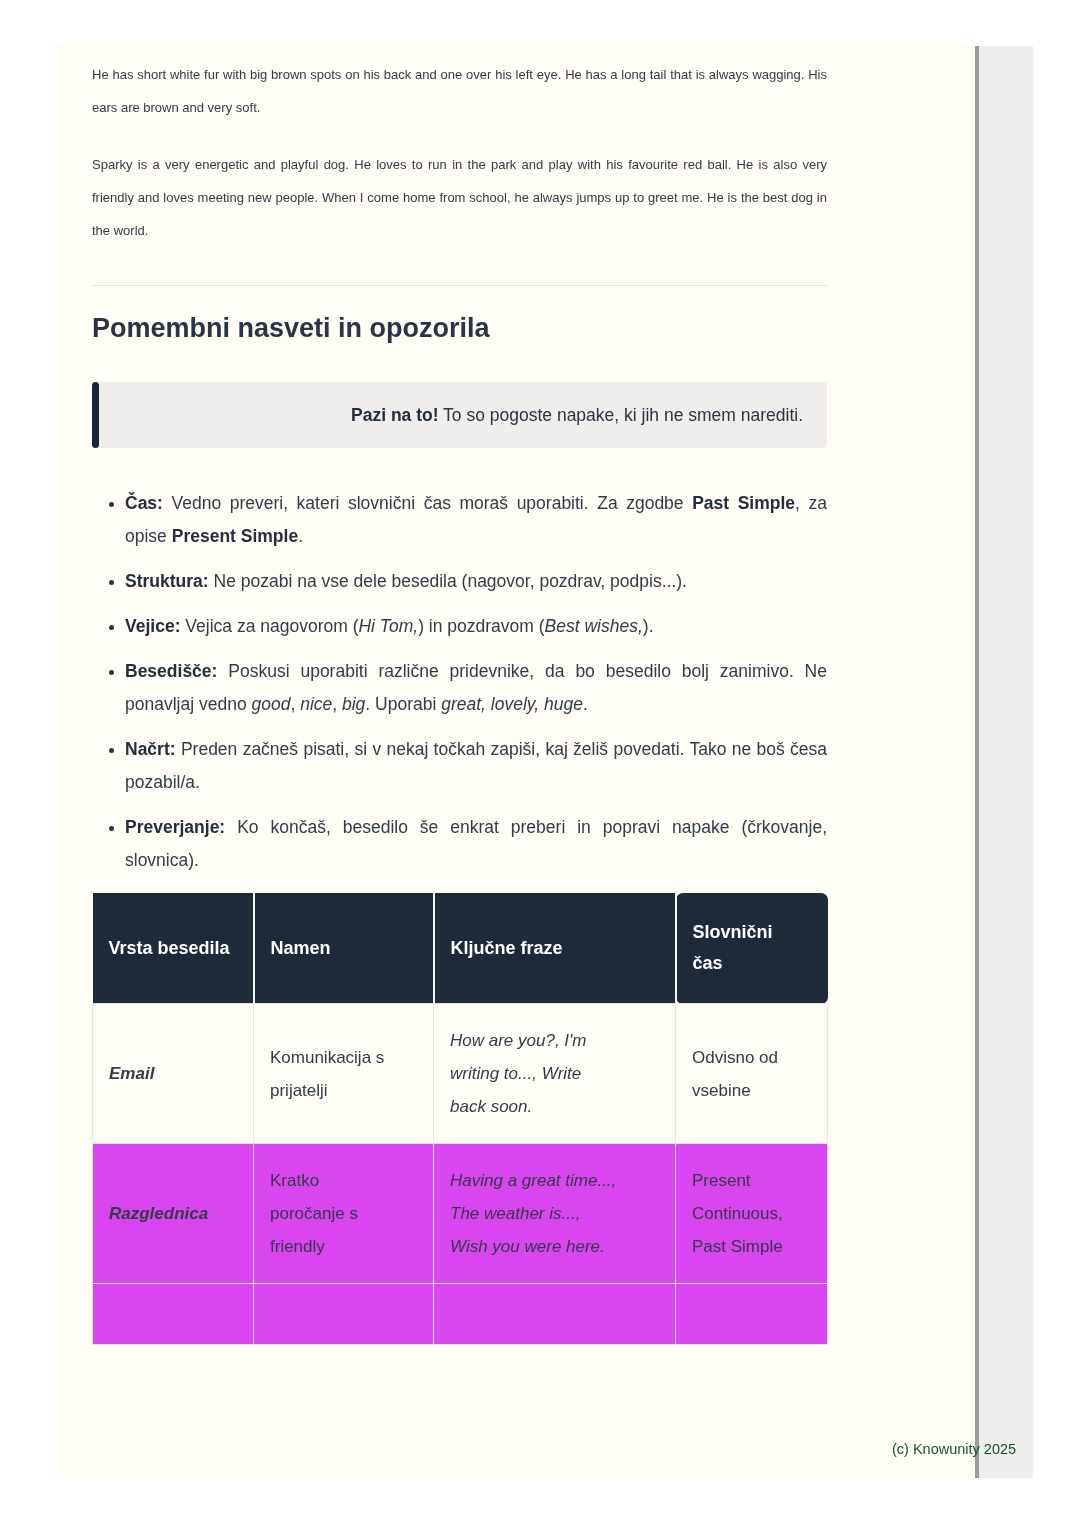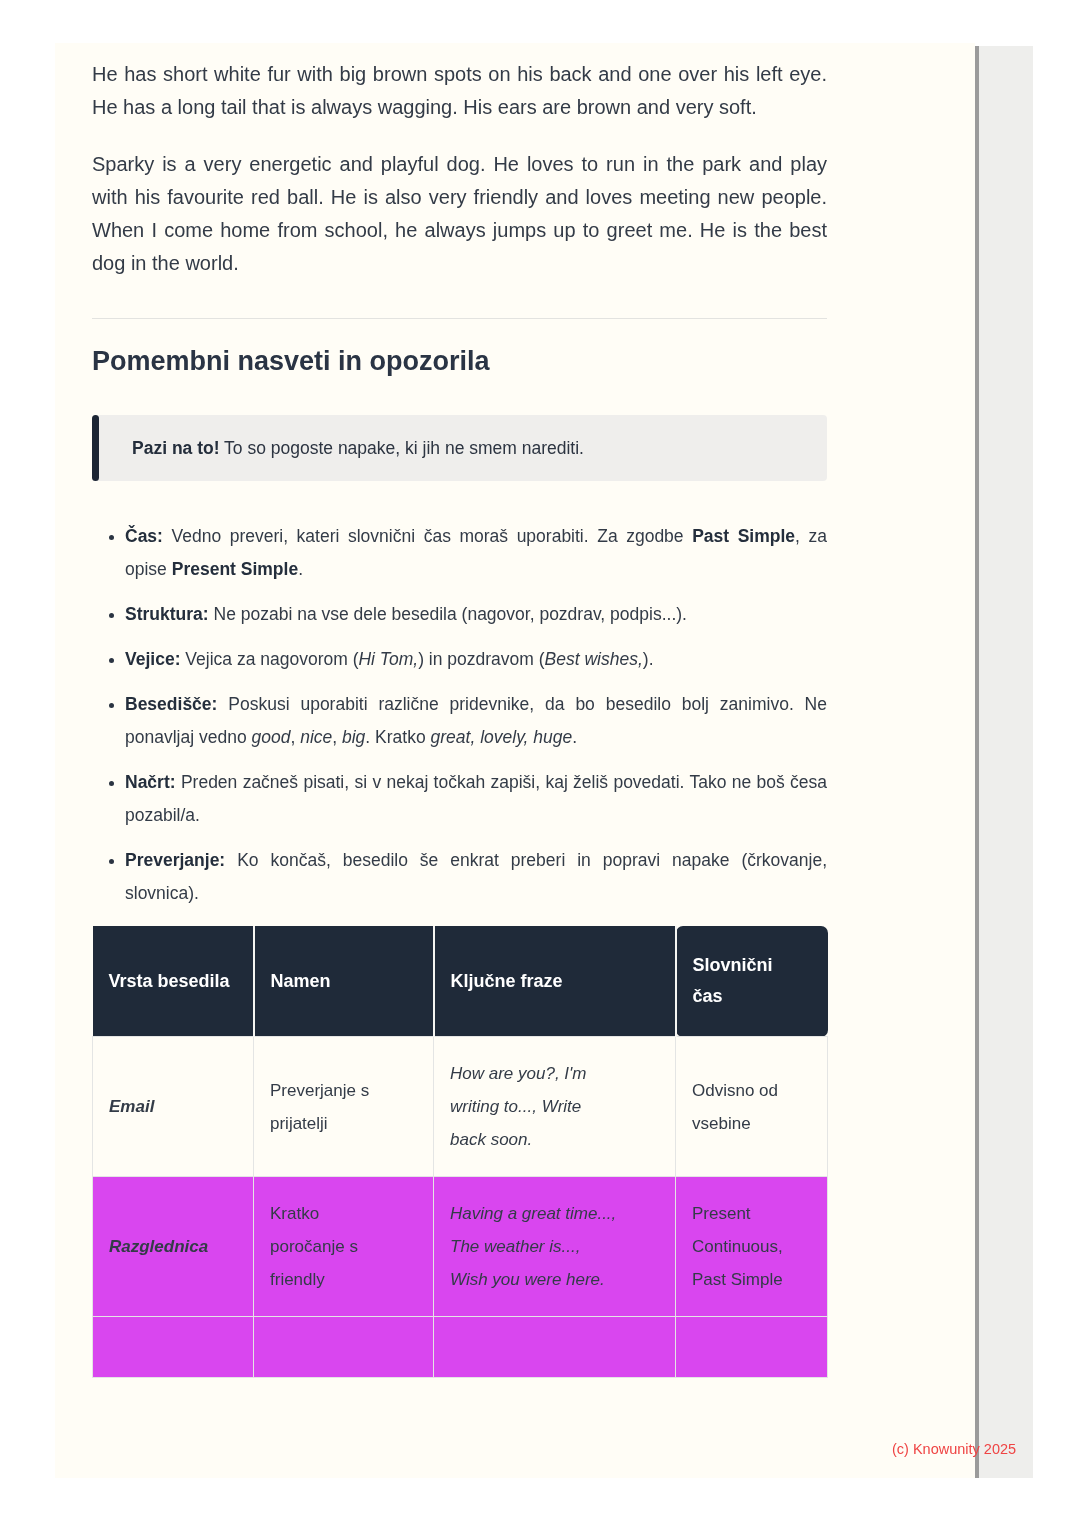--- a/index.html
+++ b/index.html
@@ -20,45 +20,46 @@
   .edge-line{
     position:absolute;left:975px;top:46px;width:4px;height:1432px;
     background:#9b9b9b;
   }
   .edge-panel{
     position:absolute;left:979px;top:46px;width:54px;height:1432px;
     background:#eeeeec;
   }
   .watermark{
     position:absolute;left:892px;top:1441px;
-    font-size:14.5px;color:#ef4444;z-index:5;white-space:nowrap;
+    font-size:14.5px;color:#14532d;z-index:5;white-space:nowrap;
   }
   .content{
     margin-left:37px;padding-top:15px;width:735px;
   }
   p.body-par{
     margin:0 0 24px 0;
-    font-size:20px;line-height:33px;
+    font-size:13px;line-height:33px;
     text-align:justify;color:#333b47;
   }
   hr.divider{
     border:none;border-top:1px solid #e3e3e0;
     margin:38px 0 0 0;
   }
   h2.section-heading{
     margin:26px 0 0 0;
     font-size:27px;font-weight:700;color:#2a3444;
     line-height:33px;
   }
   .callout{
     position:relative;
     margin-top:37px;
     background:#efeeec;
     border-radius:4px;
     padding:22px 24px 22px 40px;
+    text-align:right;
   }
   .callout-bar{
     position:absolute;left:0;top:0;bottom:0;width:7px;
     background:#1c2534;border-radius:4px;
   }
   .callout p{margin:0;font-size:17.5px;line-height:22px;color:#2c3441;}
   .b{font-weight:700;color:#242e3c;}
   .i{font-style:italic;}
   ul.tips{
     margin:39px 0 0 0;padding:0 0 0 33px;
@@ -117,21 +118,21 @@
 
     <div class="callout">
       <div class="callout-bar"></div>
       <p><span class="b">Pazi na to!</span> <span>To so pogoste napake, ki jih ne smem narediti.</span></p>
     </div>
 
     <ul class="tips">
       <li><span class="b">Čas:</span><span> Vedno preveri, kateri slovnični čas moraš uporabiti. Za zgodbe </span><span class="b">Past Simple</span><span>, za opise </span><span class="b">Present Simple</span><span>.</span></li>
       <li><span class="b">Struktura:</span><span> Ne pozabi na vse dele besedila (nagovor, pozdrav, podpis...).</span></li>
       <li><span class="b">Vejice:</span><span> Vejica za nagovorom (</span><span class="i">Hi Tom,</span><span>) in pozdravom (</span><span class="i">Best wishes,</span><span>).</span></li>
-      <li><span class="b">Besedišče:</span><span> Poskusi uporabiti različne pridevnike, da bo besedilo bolj zanimivo. Ne ponavljaj vedno </span><span class="i">good</span><span>, </span><span class="i">nice</span><span>, </span><span class="i">big</span><span>. Kratko </span><span class="i">great, lovely, huge</span><span>.</span></li>
+      <li><span class="b">Besedišče:</span><span> Poskusi uporabiti različne pridevnike, da bo besedilo bolj zanimivo. Ne ponavljaj vedno </span><span class="i">good</span><span>, </span><span class="i">nice</span><span>, </span><span class="i">big</span><span>. Uporabi </span><span class="i">great, lovely, huge</span><span>.</span></li>
       <li><span class="b">Načrt:</span><span> Preden začneš pisati, si v nekaj točkah zapiši, kaj želiš povedati. Tako ne boš česa pozabil/a.</span></li>
       <li><span class="b">Preverjanje:</span><span> Ko končaš, besedilo še enkrat preberi in popravi napake (črkovanje, slovnica).</span></li>
     </ul>
 
     <table class="types">
       <colgroup>
           <col class="c1">
           <col class="c2">
           <col class="c3">
           <col class="c4">
@@ -141,21 +142,21 @@
           <th>Vrsta besedila</th>
           <th>Namen</th>
           <th>Ključne fraze</th>
           <th>Slovnični čas</th>
         </tr>
       </thead>
       <tbody>
         <tr>
           <td class="cell-type">Email</td>
           <td>
-              <span class="ln">Preverjanje s</span>
+              <span class="ln">Komunikacija s</span>
               <span class="ln">prijatelji</span>
               <span class="ln"></span>
             </td>
           <td class="cell-fraze">
               <span class="ln">How are you?, I'm</span>
               <span class="ln">writing to..., Write</span>
               <span class="ln">back soon.</span>
             </td>
           <td>
               <span class="ln">Odvisno od</span>

